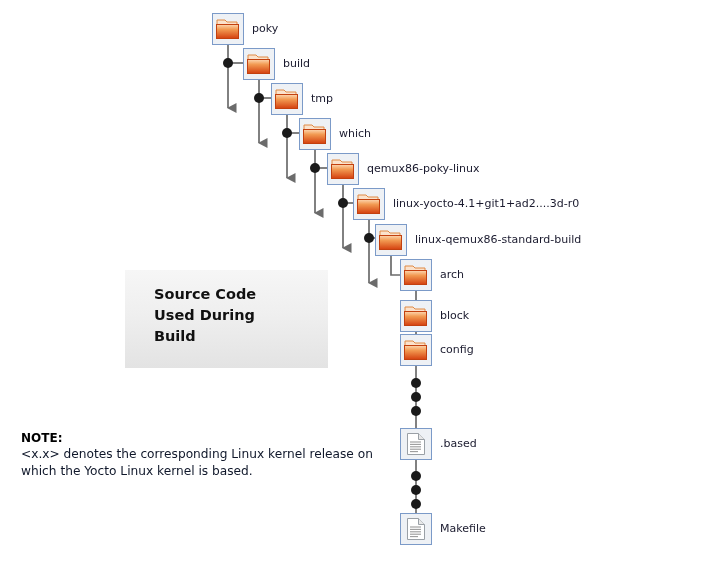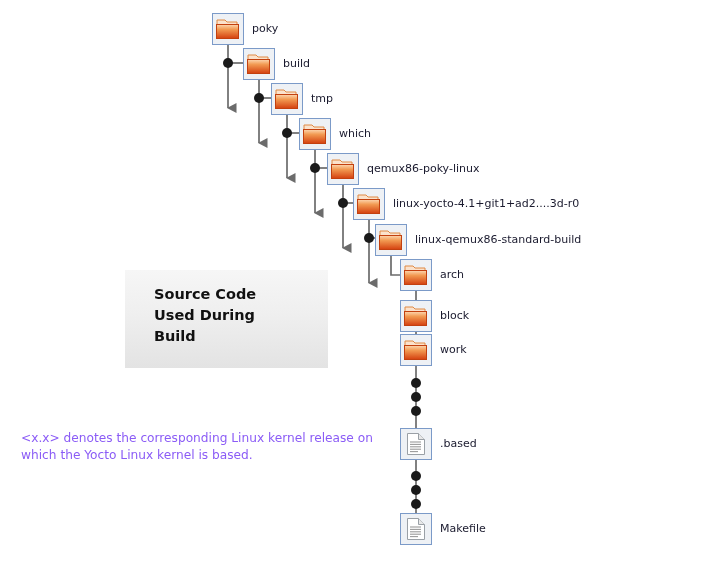--- a/index.html
+++ b/index.html
@@ -69,21 +69,21 @@
   }
   #note .note-title{
     font-size:12px;
     font-weight:bold;
     color:#000000;
     line-height:16px;
     font-family:"DejaVu Sans", sans-serif;
   }
   #note .note-body{
     font-size:12.2px;
-    color:#8b5cf6;
+    color:#0f172a;
     line-height:17px;
     font-family:"DejaVu Sans", sans-serif;
     white-space:pre-line;
   }
 </style>
 </head>
 <body>
 
 <div id="stage">
 
@@ -141,20 +141,21 @@
     </g>
   </svg>
 
   <div id="srcbox">
     <div class="boxtext">Source Code
 Used During
 Build</div>
   </div>
 
   <div id="note">
+    <div class="note-title">NOTE:</div>
     <div class="note-body">&lt;x.x&gt; denotes the corresponding Linux kernel release on
 which the Yocto Linux kernel is based.</div>
   </div>
 
   <div class="node" style="left:212px;top:13px;">
     <div class="icon-frame">
       <svg class="folder-svg" width="26" height="26" viewBox="0 0 26 26" xmlns="http://www.w3.org/2000/svg">
         <defs>
           <linearGradient id="fg0" x1="0" y1="0" x2="0" y2="1">
             <stop offset="0%" stop-color="#fdd6b0"></stop>
@@ -249,21 +250,21 @@
     <div class="label">block</div>
   </div>
 
   <div class="node" style="left:400px;top:334px;">
     <div class="icon-frame">
       <svg class="folder-svg" width="26" height="26" viewBox="0 0 26 26" xmlns="http://www.w3.org/2000/svg">
         <path d="M2,4 h8 l2,2 h10 v4 h-20 z" fill="#fbe2cc" stroke="#e08a45" stroke-width="1"></path>
         <rect x="1.5" y="8.5" width="22" height="14" fill="url(#fg0)" stroke="#c2400f" stroke-width="1"></rect>
       </svg>
     </div>
-    <div class="label">work</div>
+    <div class="label">config</div>
   </div>
 
   <div class="node" style="left:400px;top:428px;">
     <div class="icon-frame">
       <svg class="file-svg" width="26" height="26" viewBox="0 0 26 26" xmlns="http://www.w3.org/2000/svg">
         <path d="M4.5,2.5 h11 l6,6 v15 h-17 z" fill="#ffffff" stroke="#9aa0a6" stroke-width="1"></path>
         <path d="M15.5,2.5 v6 h6" fill="#e8e8e8" stroke="#9aa0a6" stroke-width="1"></path>
         <g stroke="#9a9a9a" stroke-width="1.1">
           <line x1="7" y1="11" x2="18" y2="11"></line>
           <line x1="7" y1="13.4" x2="18" y2="13.4"></line>

